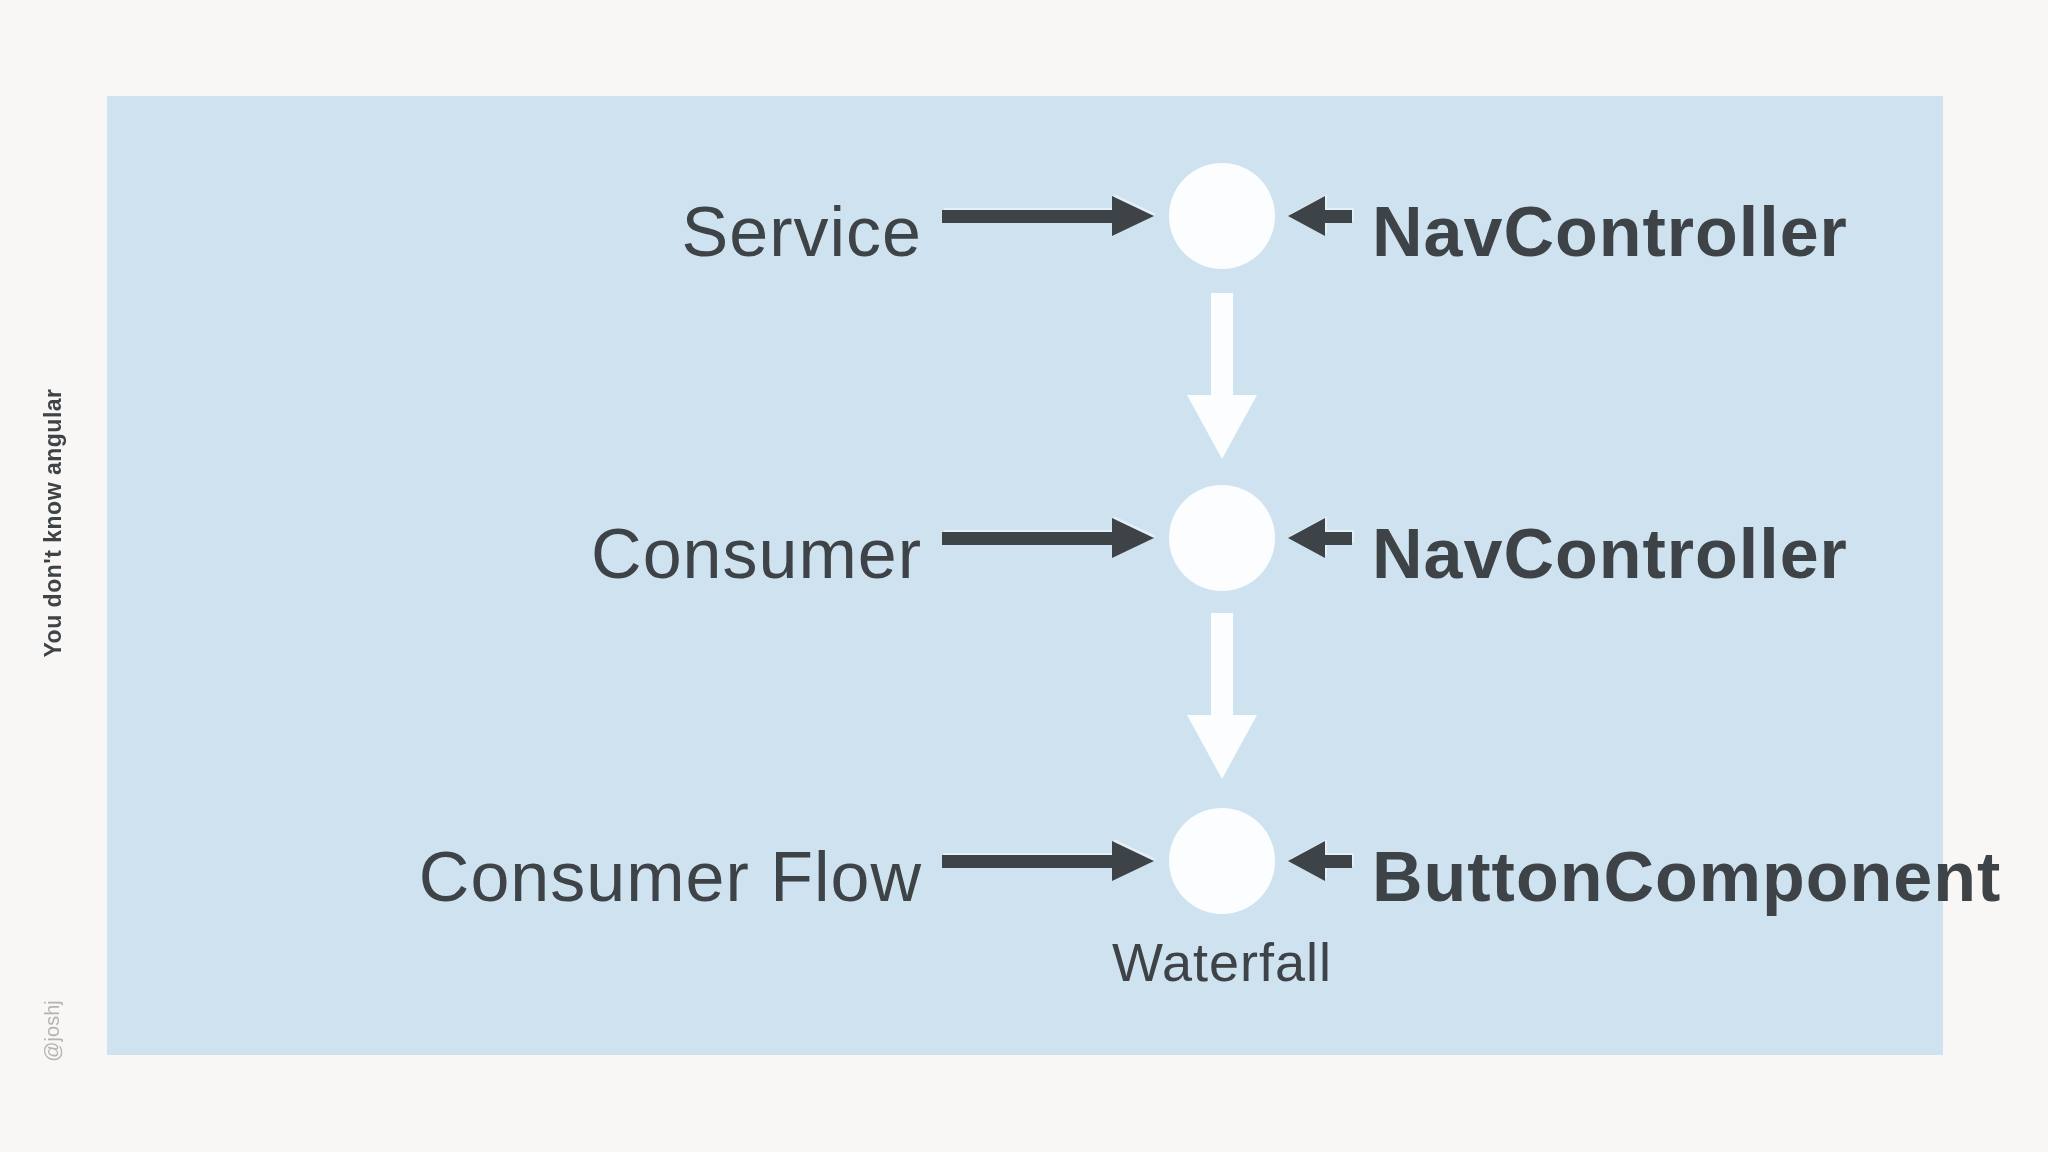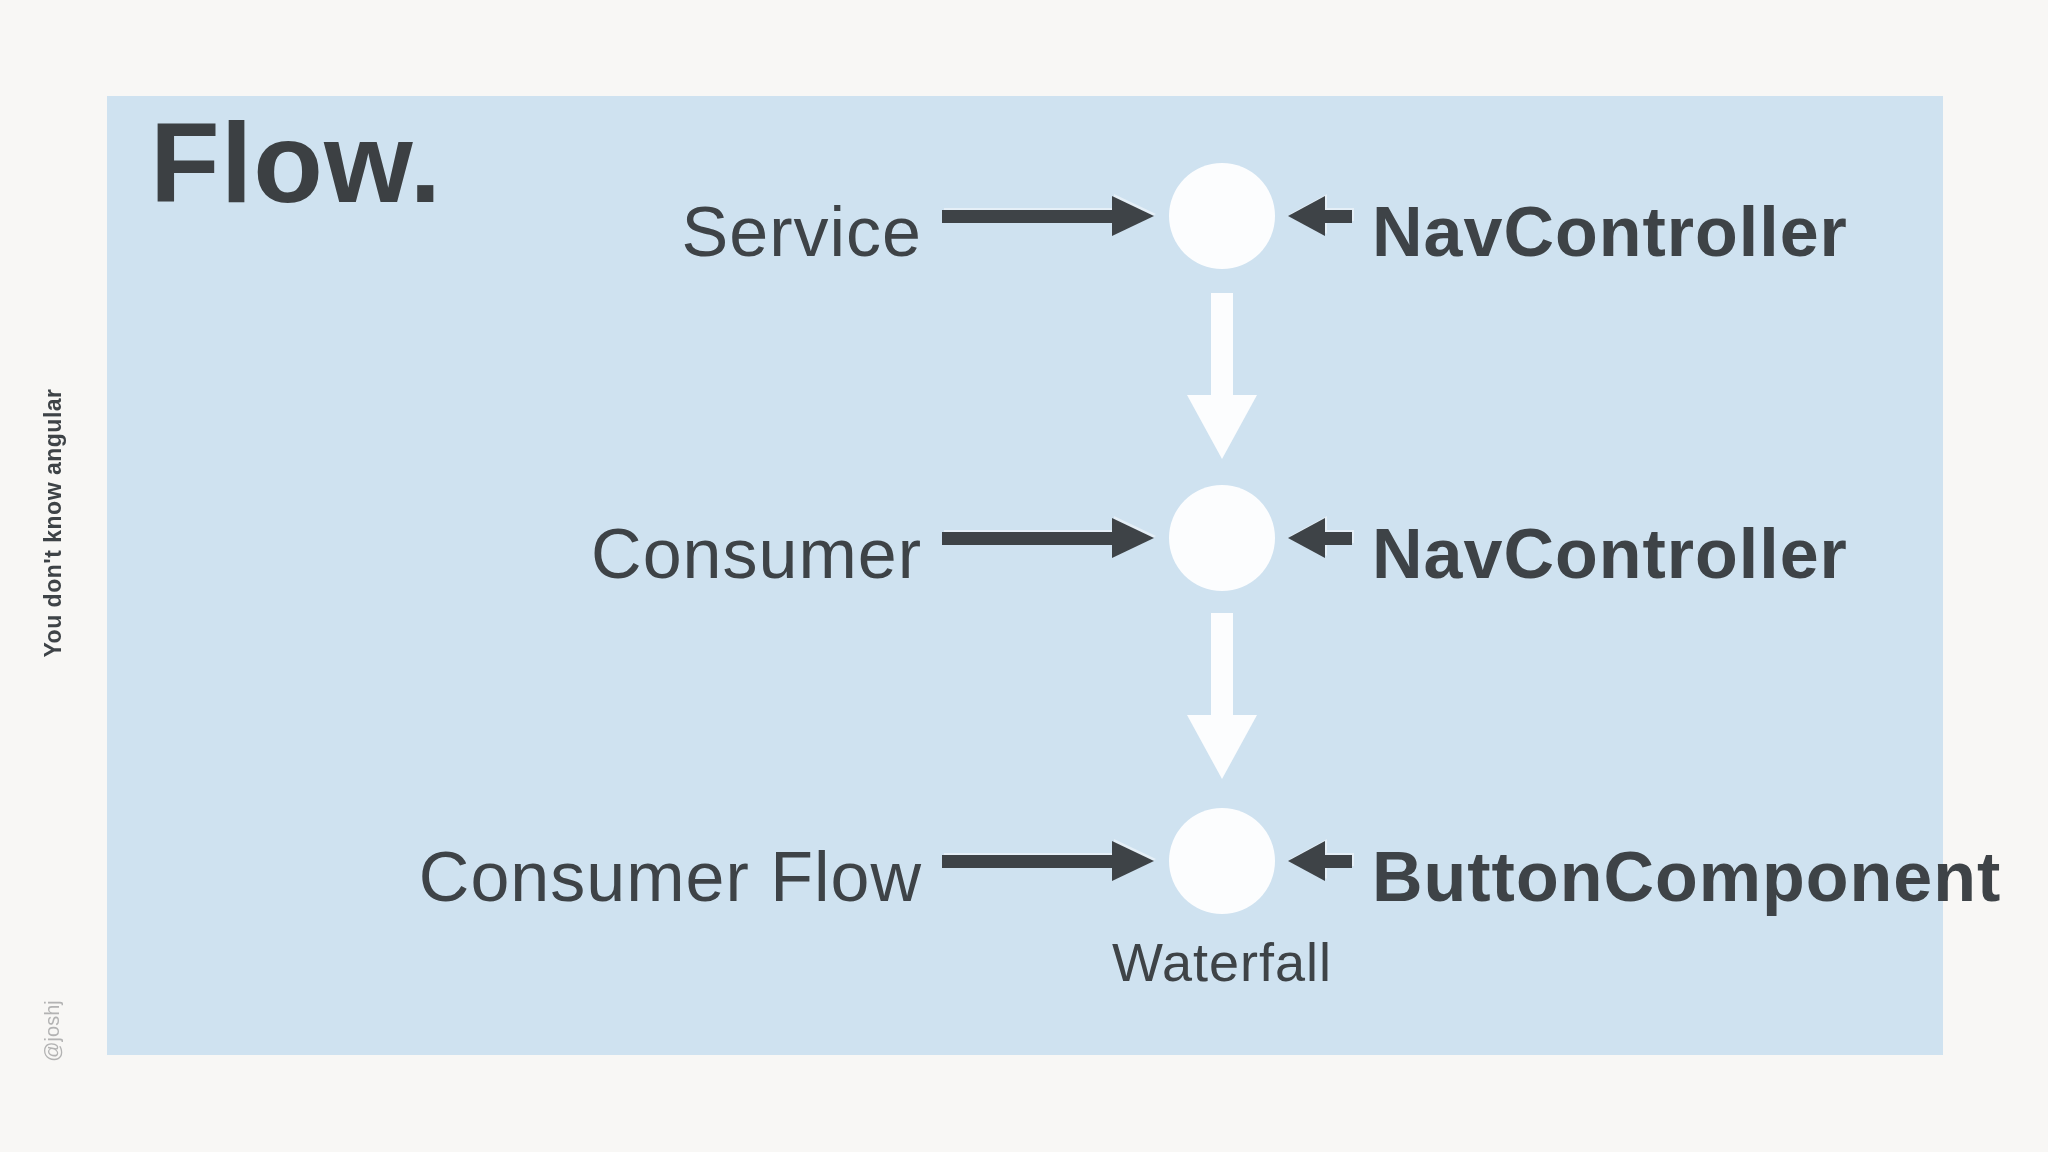--- a/index.html
+++ b/index.html
@@ -130,21 +130,20 @@
   }
 </style>
 </head>
 <body>
 
 <div class="slide">
 
   <div class="panel"></div>
 
   <div class="title">
-    <div>Flow.</div>
   </div>
 
   <div class="side-text">You don't know angular</div>
   <div class="handle">@joshj</div>
 
   <div class="diagram-row" style="top:216px">
     <div class="label-left">Service</div>
     <div class="arrow-right">
       <div class="shaft-h long"></div>
       <div class="head-right"></div>

